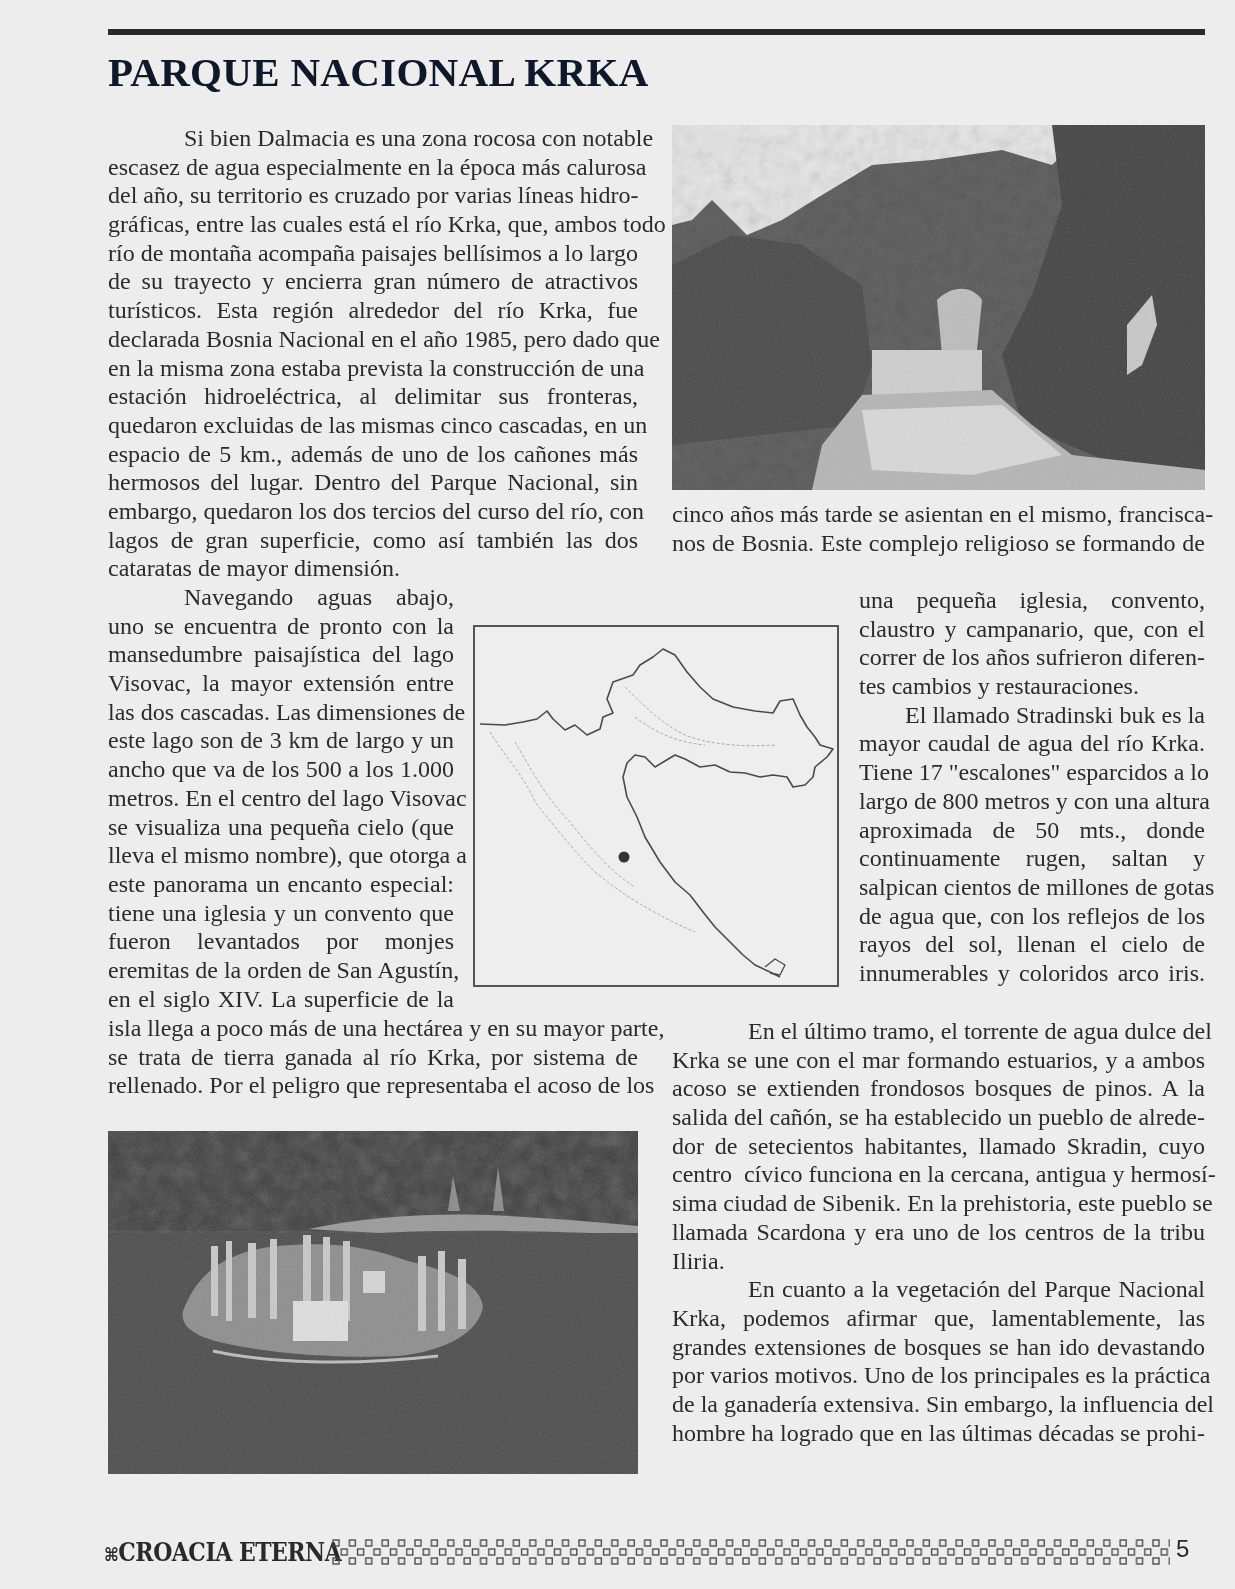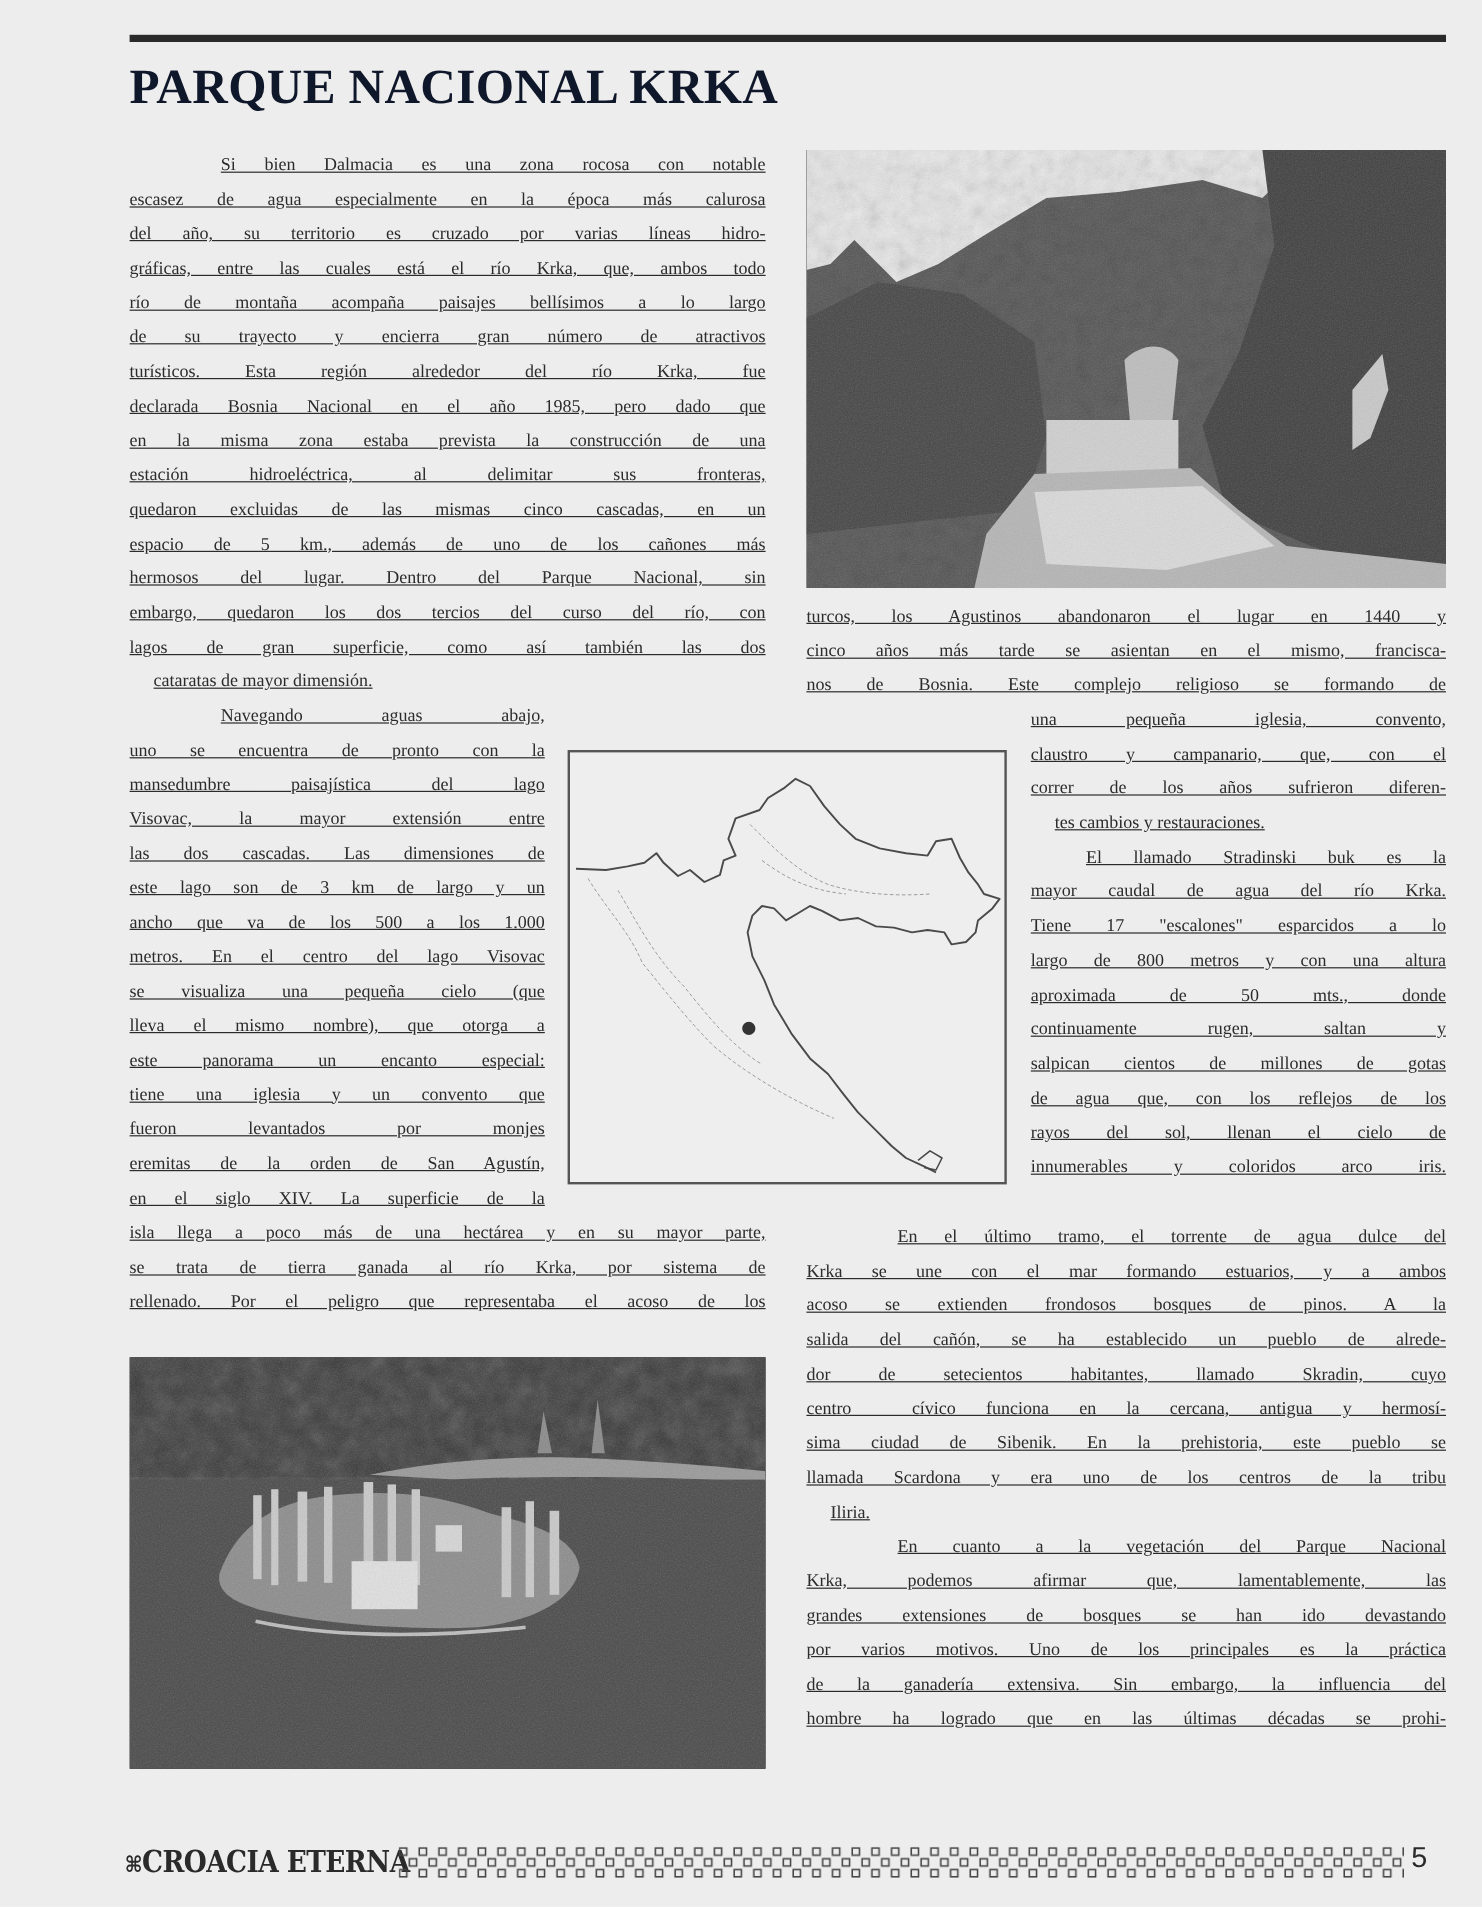--- a/index.html
+++ b/index.html
@@ -7,25 +7,25 @@
     width: 1235px; height: 1589px; position: relative; overflow: hidden;
     background: #ededed;
     font-family: "Liberation Serif", "DejaVu Serif", serif;
     color: #2b2b2b;
   }
   .top-rule { position: absolute; left: 108px; top: 29px; width: 1097px; height: 6px; background: #2a2a2a; }
   .title {
     position: absolute; left: 108px; top: 48px;
     font-size: 41px; font-weight: bold; letter-spacing: 0.3px; color: #0f172a; white-space: nowrap;
   }
-  .block { position: absolute; font-size: 15px; line-height: 28.7px; text-decoration: underline; }
+  .block { position: absolute; font-size: 24px; line-height: 28.7px; }
   .line { display: block; white-space: nowrap; height: 28.7px; }
   .justify { text-align: justify; text-align-last: justify; }
   .indent { padding-left: 76px; }
-  .last { text-align: center; text-align-last: left !important; margin-left: 20px; }
+  .last { text-align: center; text-align-last: left !important; }
 
   .photo { position: absolute; overflow: hidden; }
   .photo-waterfall { left: 672px; top: 125px; width: 533px; height: 365px; background: #4a4a4a; }
   .photo-island { left: 108px; top: 1131px; width: 530px; height: 343px; background: #3c3c3c; }
   .map-frame {
     position: absolute; left: 473px; top: 625px; width: 366px; height: 362px;
     border: 2px solid #555; background: #eeeeee; box-sizing: border-box;
   }
   .footer { position: absolute; left: 104px; top: 1537px; height: 34px; width: 1110px; }
   .footer-logo {
@@ -111,21 +111,20 @@
     <path d="M265,175 C280,160 300,160 310,175 L305,225 L270,230 Z" fill="#bdbdbd"></path>
     <rect x="200" y="225" width="110" height="45" fill="#cfcfcf"></rect>
     <path d="M190,270 L320,265 L360,300 L400,330 L533,345 L533,365 L140,365 L150,320 Z" fill="#b5b5b5"></path>
     <path d="M190,285 L330,280 L390,330 L300,350 L200,345 Z" fill="#d9d9d9"></path>
     <path d="M455,200 L480,170 L485,200 L470,240 L455,250 Z" fill="#c8c8c8"></path>
     <rect width="533" height="365" filter="url(#grain1)" opacity="0.6"></rect>
   </svg>
 </div>
 
 <div class="block" style="left:672px; top:500px; width:533px;">
-  <span class="line justify">turcos, los Agustinos abandonaron el lugar en 1440 y</span>
   <span class="line justify">cinco años más tarde se asientan en el mismo, francisca-</span>
   <span class="line justify">nos de Bosnia. Este complejo religioso se formando de</span>
 </div>
 
 <div class="block" style="left:859px; top:586px; width:346px;">
   <span class="line justify">una pequeña iglesia, convento,</span>
   <span class="line justify">claustro y campanario, que, con el</span>
   <span class="line justify">correr de los años sufrieron diferen-</span>
   <span class="line justify last">tes cambios y restauraciones.</span>
   <span class="line justify indent" style="padding-left:46px">El llamado Stradinski buk es la</span>

